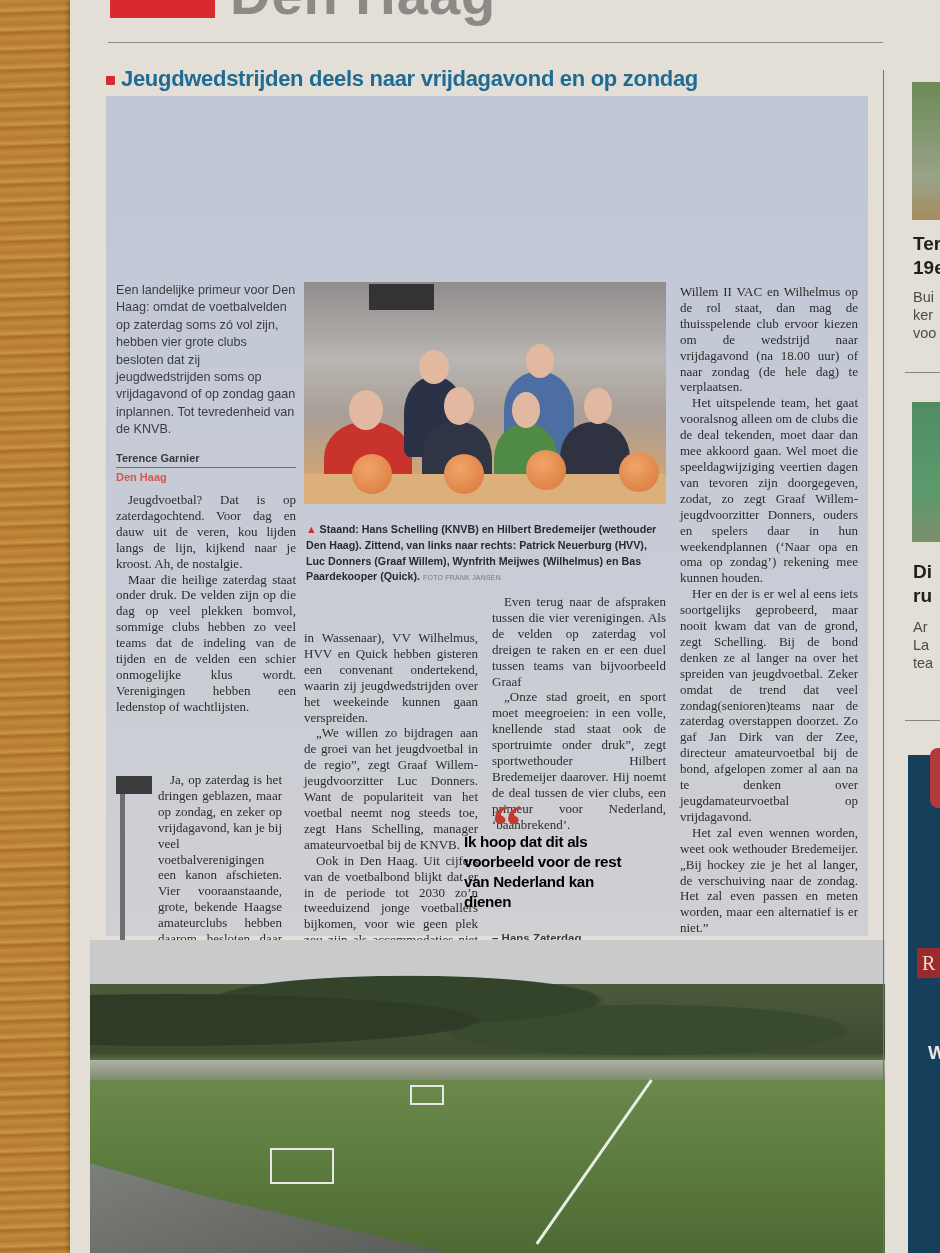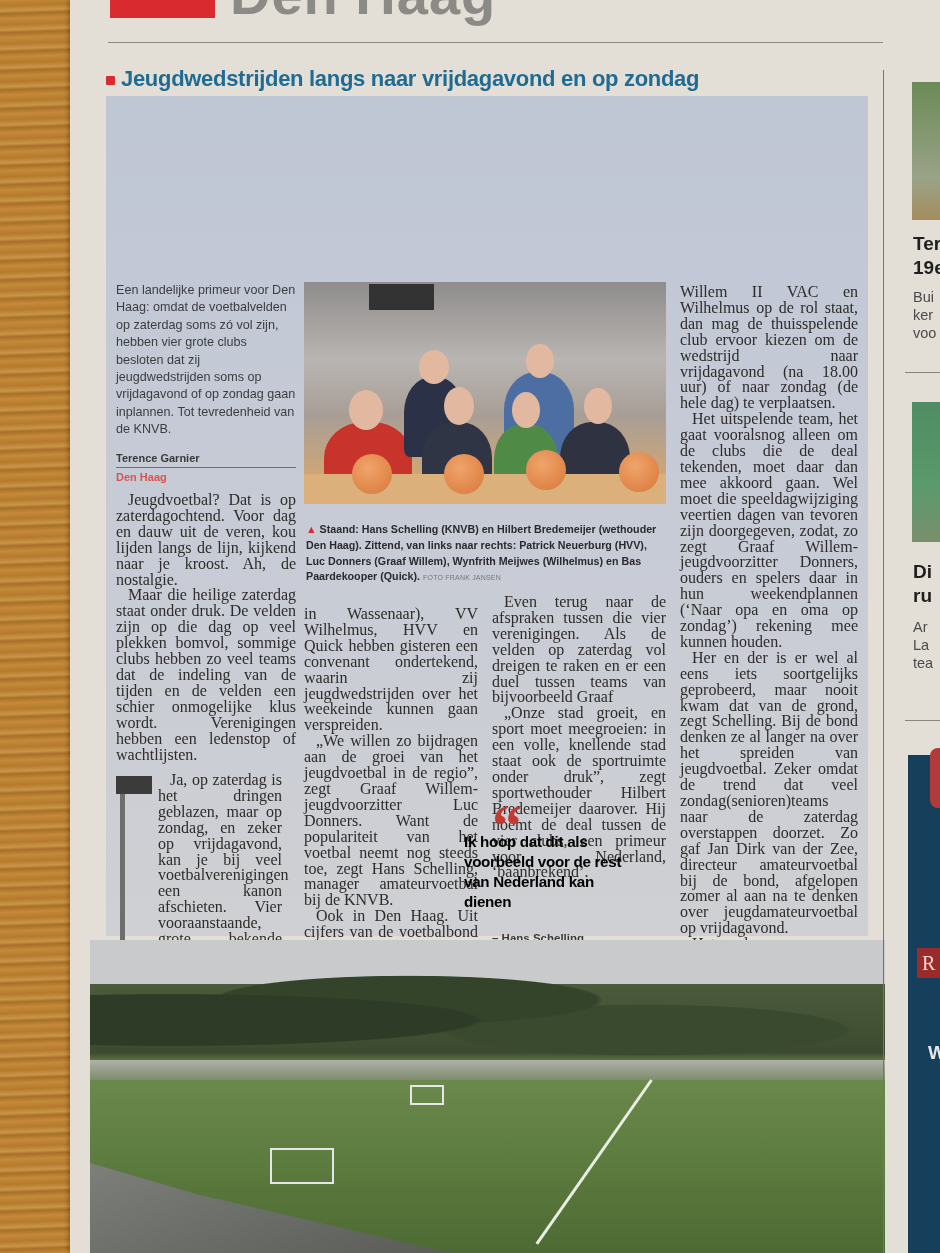--- a/index.html
+++ b/index.html
@@ -16,21 +16,21 @@
   .kicker{position:absolute;left:106px;top:66px;font-size:22px;font-weight:bold;color:#1f6b93;white-space:nowrap;letter-spacing:-0.3px;}
   .kicker .bullet{display:inline-block;width:9px;height:9px;background:#d92b2f;margin-right:6px;vertical-align:middle;border-radius:1px;}
   .headline-bg{position:absolute;left:106px;top:96px;width:762px;height:840px;
     background:linear-gradient(180deg,#bfc6d4 0%,#c5cad6 40%,#cfd0d3 100%);}
   .headline{position:absolute;left:118px;top:100px;width:760px;font-size:64px;line-height:78px;font-weight:bold;
     color:#2f2f33;letter-spacing:-1px;}
   .intro{position:absolute;left:116px;top:282px;width:180px;font-size:12.6px;line-height:17.4px;color:#3d3d40;}
   .byline{position:absolute;left:116px;top:452px;width:180px;font-size:11px;font-weight:bold;color:#3a3a3a;}
   .byline-rule{position:absolute;left:116px;top:467px;width:180px;height:1px;background:#707070;}
   .dateline{position:absolute;left:116px;top:471px;font-size:11px;font-weight:bold;color:#d8544f;}
-  .body-col{position:absolute;font-family:"Liberation Serif",serif;font-size:16px;line-height:15.9px;color:#2e2c2a;text-align:justify;}
+  .body-col{position:absolute;font-family:"Liberation Serif",serif;font-size:13px;line-height:15.9px;color:#2e2c2a;text-align:justify;}
   .body-col p{margin:0;text-indent:12px;}
   .body-col p.noind{text-indent:0;}
   .photo1{position:absolute;left:304px;top:282px;width:362px;height:222px;overflow:hidden;
     background:linear-gradient(180deg,#8f8c8c 0%,#b9b5b2 35%,#a89e96 60%,#d0a675 88%,#e2b985 100%);}
   .photo1 .tv{position:absolute;left:65px;top:2px;width:65px;height:26px;background:#333;}
   .person{position:absolute;border-radius:45% 45% 10% 10%;}
   .head{position:absolute;border-radius:50%;background:#e3b8a0;}
   .ball{position:absolute;width:40px;height:40px;border-radius:50%;background:radial-gradient(circle at 40% 35%,#f0a46a,#d9773a);}
   .table{position:absolute;left:0;bottom:0;width:100%;height:30px;background:#dcb07a;}
   .caption{position:absolute;left:306px;top:522px;width:362px;font-size:10.7px;line-height:15.8px;font-weight:bold;color:#2a2a2e;}
@@ -66,21 +66,21 @@
 <body>
 
 <div class="wood"></div>
 <div class="paper"></div>
 
 <div class="section-tab"></div>
 <div class="section-title">Den Haag</div>
 <div class="rule-top"></div>
 
 <div class="kicker">
-  <span class="bullet"></span><span>Jeugdwedstrijden langs naar vrijdagavond en op zondag</span>
+  <span class="bullet"></span><span>Jeugdwedstrijden deels naar vrijdagavond en op zondag</span>
 </div>
 
 <div class="headline-bg"></div>
 <div class="headline">
 </div>
 
 <div class="intro">Een landelijke primeur voor Den Haag: omdat de voetbalvelden op zaterdag soms zó vol zijn, hebben vier grote clubs besloten dat zij jeugdwedstrijden soms op vrijdagavond of op zondag gaan inplannen. Tot tevredenheid van de KNVB.</div>
 <div class="byline">Terence Garnier</div>
 <div class="byline-rule"></div>
 <div class="dateline">Den Haag</div>
@@ -115,34 +115,34 @@
   <div class="ball" style="left:140px;top:172px;"></div>
   <div class="ball" style="left:222px;top:168px;"></div>
   <div class="ball" style="left:315px;top:170px;"></div>
 </div>
 
 <div class="caption">
   <span class="tri">▲ </span><span>Staand: Hans Schelling (KNVB) en Hilbert Bredemeijer (wethouder Den Haag). Zittend, van links naar rechts: Patrick Neuerburg (HVV), Luc Donners (Graaf Willem), Wynfrith Meijwes (Wilhelmus) en Bas Paardekooper (Quick).</span>
   <span class="credit">FOTO FRANK JANSEN</span>
 </div>
 
-<div class="body-col" style="left:304px;top:606px;width:174px;">
+<div class="body-col" style="left:304px;top:630px;width:174px;">
   <p class="noind">in Wassenaar), VV Wilhelmus, HVV en Quick hebben gisteren een convenant ondertekend, waarin zij jeugdwedstrijden over het weekeinde kunnen gaan verspreiden.</p>
   <p>„We willen zo bijdragen aan de groei van het jeugdvoetbal in de regio”, zegt Graaf Willem-jeugdvoorzitter Luc Donners. Want de populariteit van het voetbal neemt nog steeds toe, zegt Hans Schelling, manager amateurvoetbal bij de KNVB.</p>
   <p>Ook in Den Haag. Uit cijfers van de voetbalbond blijkt dat er in de periode tot 2030 zo’n tweeduizend jonge voetballers bijkomen, voor wie geen plek zou zijn als accommodaties niet meegroeien. Extra velden aanleggen? Dat is niet alleen duur, maar in de dichtstbevolkte stad van het land ook bepaald geen sinecure.</p>
 </div>
 
 <div class="body-col" style="left:492px;top:594px;width:174px;">
   <p>Even terug naar de afspraken tussen die vier verenigingen. Als de velden op zaterdag vol dreigen te raken en er een duel tussen teams van bijvoorbeeld Graaf</p>
   <p>„Onze stad groeit, en sport moet meegroeien: in een volle, knellende stad staat ook de sportruimte onder druk”, zegt sportwethouder Hilbert Bredemeijer daarover. Hij noemt de deal tussen de vier clubs, een primeur voor Nederland, ‘baanbrekend’.</p>
 </div>
 
 <div class="quote-mark">“</div>
 <div class="pull-quote">Ik hoop dat dit als voorbeeld voor de rest van Nederland kan dienen</div>
-<div class="quote-author">– Hans Schelling</div>
+<div class="quote-author">– Hans Zaterdag</div>
 
 <div class="body-col" style="left:680px;top:284px;width:178px;">
   <p class="noind">Willem II VAC en Wilhelmus op de rol staat, dan mag de thuisspelende club ervoor kiezen om de wedstrijd naar vrijdagavond (na 18.00 uur) of naar zondag (de hele dag) te verplaatsen.</p>
   <p>Het uitspelende team, het gaat vooralsnog alleen om de clubs die de deal tekenden, moet daar dan mee akkoord gaan. Wel moet die speeldagwijziging veertien dagen van tevoren zijn doorgegeven, zodat, zo zegt Graaf Willem-jeugdvoorzitter Donners, ouders en spelers daar in hun weekendplannen (‘Naar opa en oma op zondag’) rekening mee kunnen houden.</p>
   <p>Her en der is er wel al eens iets soortgelijks geprobeerd, maar nooit kwam dat van de grond, zegt Schelling. Bij de bond denken ze al langer na over het spreiden van jeugdvoetbal. Zeker omdat de trend dat veel zondag(senioren)teams naar de zaterdag overstappen doorzet. Zo gaf Jan Dirk van der Zee, directeur amateurvoetbal bij de bond, afgelopen zomer al aan na te denken over jeugdamateurvoetbal op vrijdagavond.</p>
   <p>Het zal even wennen worden, weet ook wethouder Bredemeijer. „Bij hockey zie je het al langer, de verschuiving naar de zondag. Het zal even passen en meten worden, maar een alternatief is er niet.”</p>
 </div>
 
 <div class="photo2">
   <div class="trees"></div>

